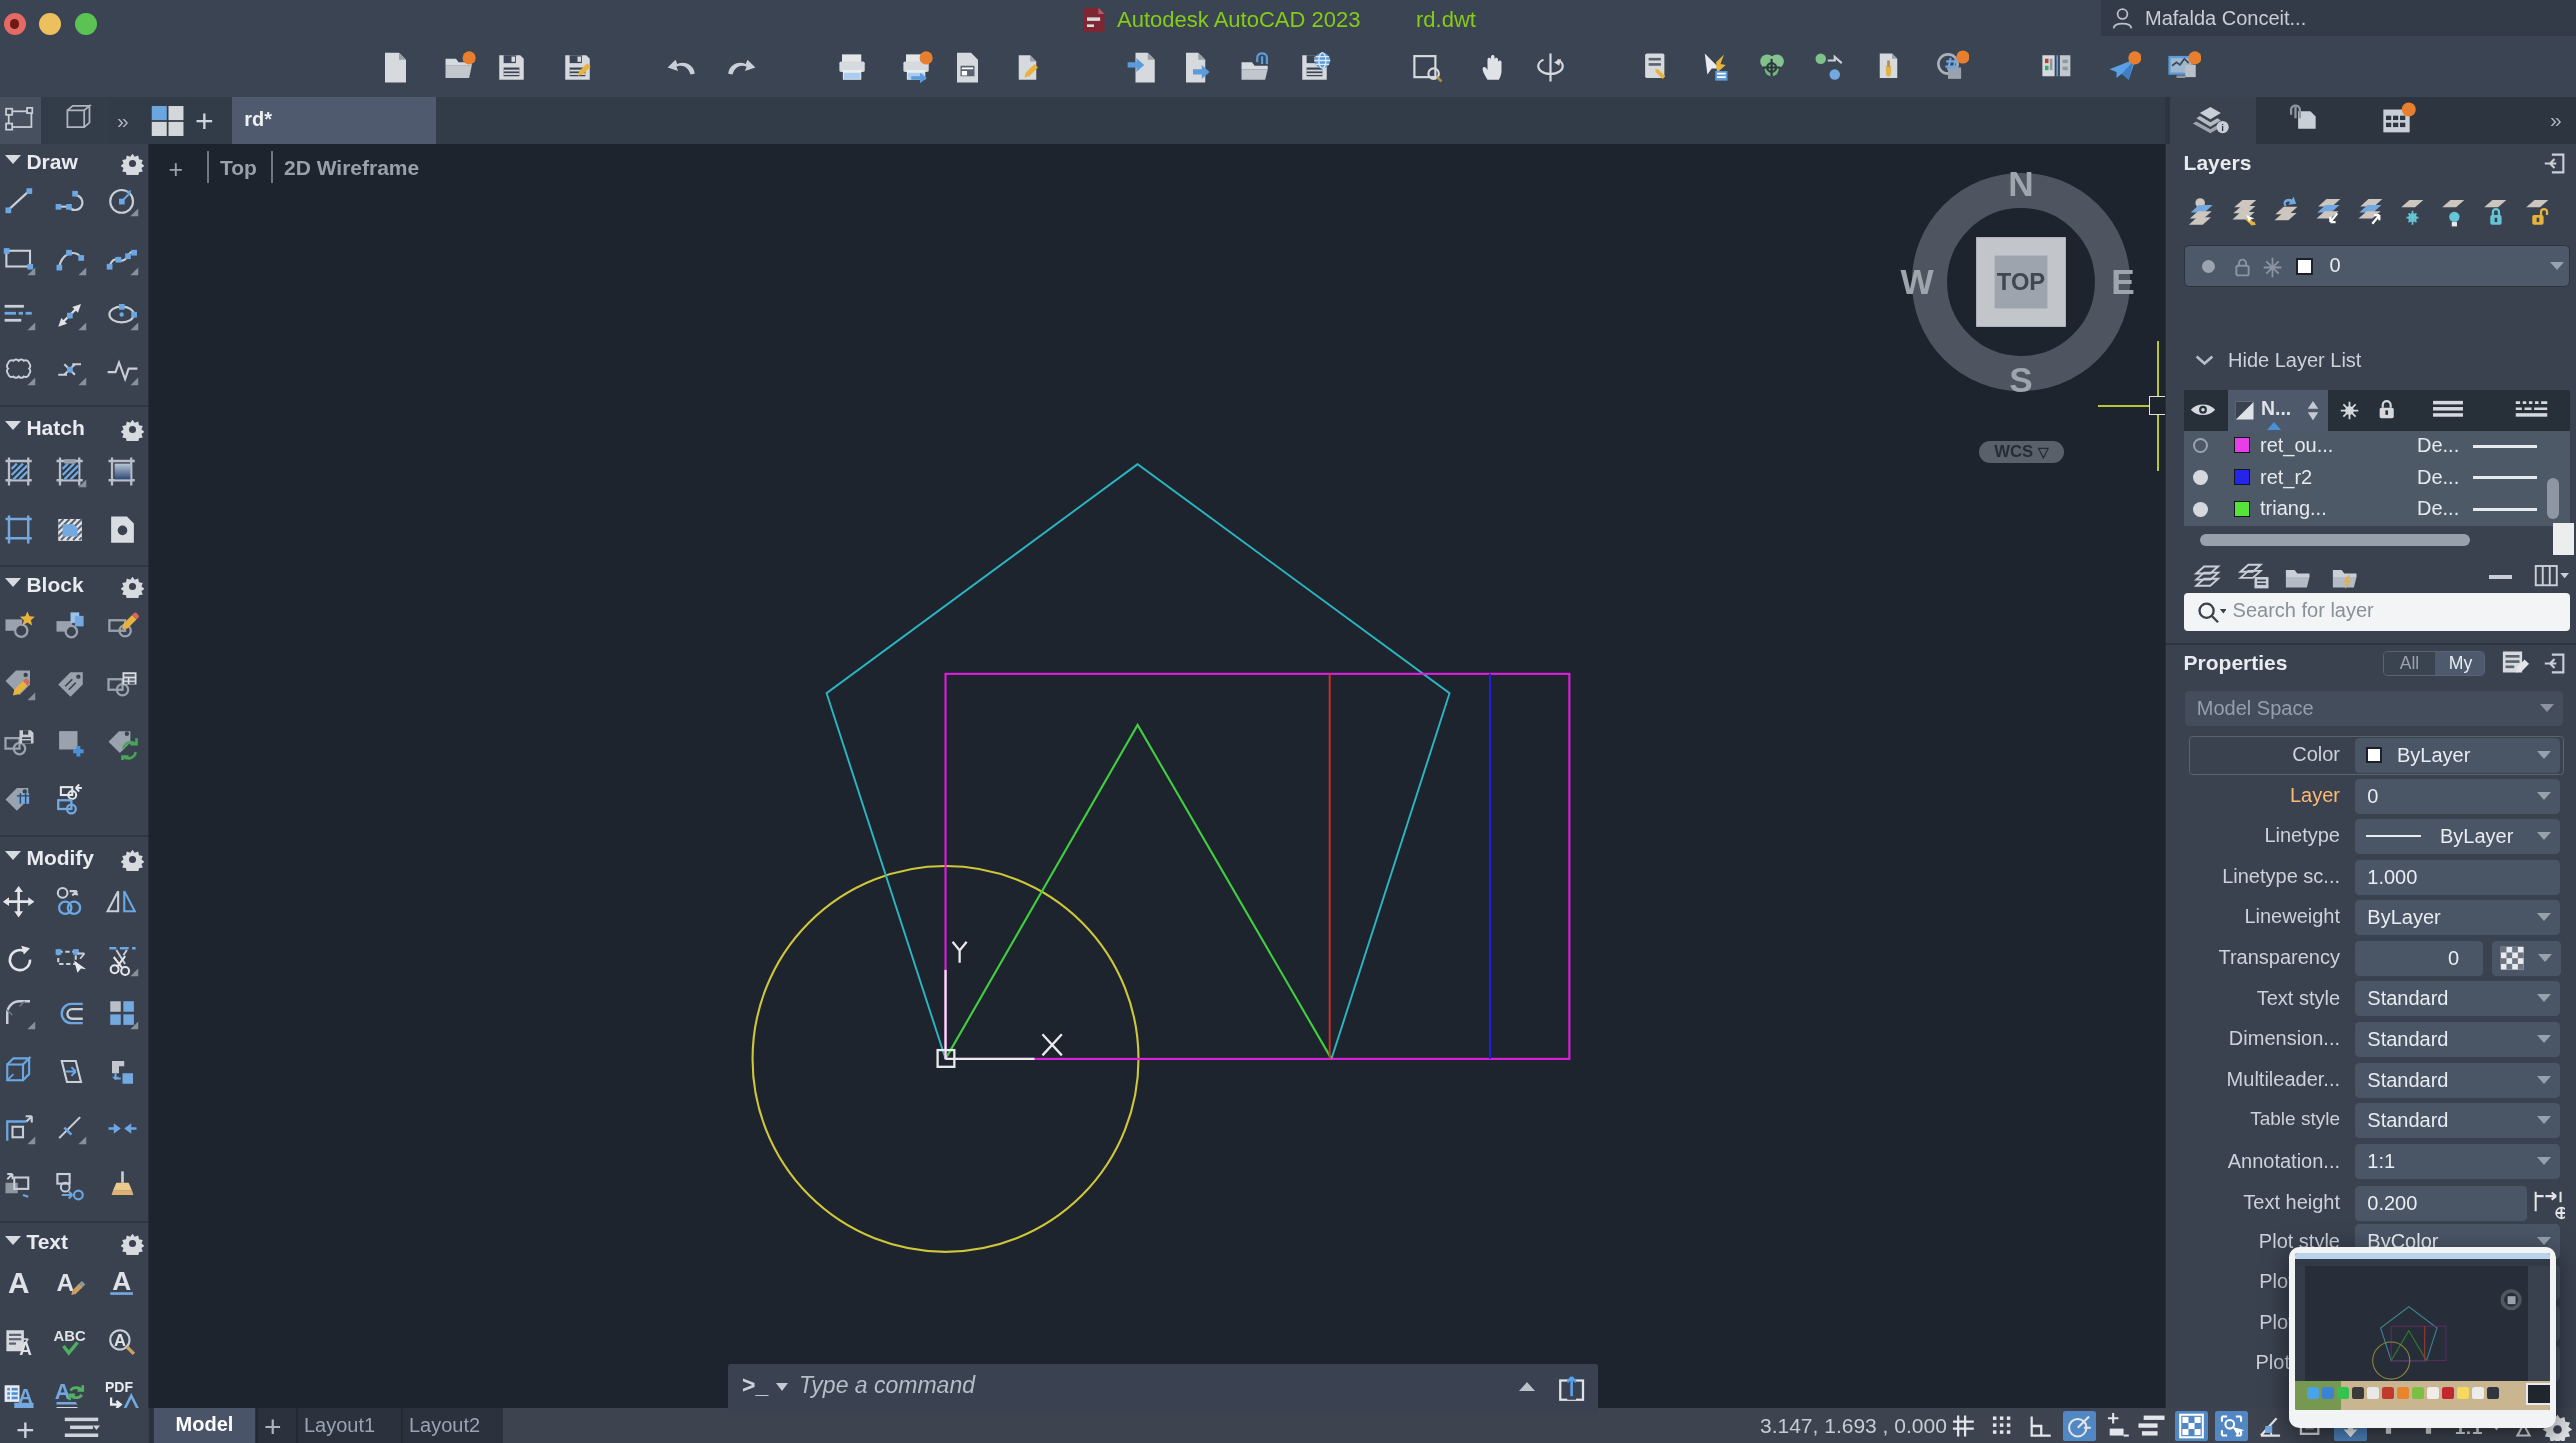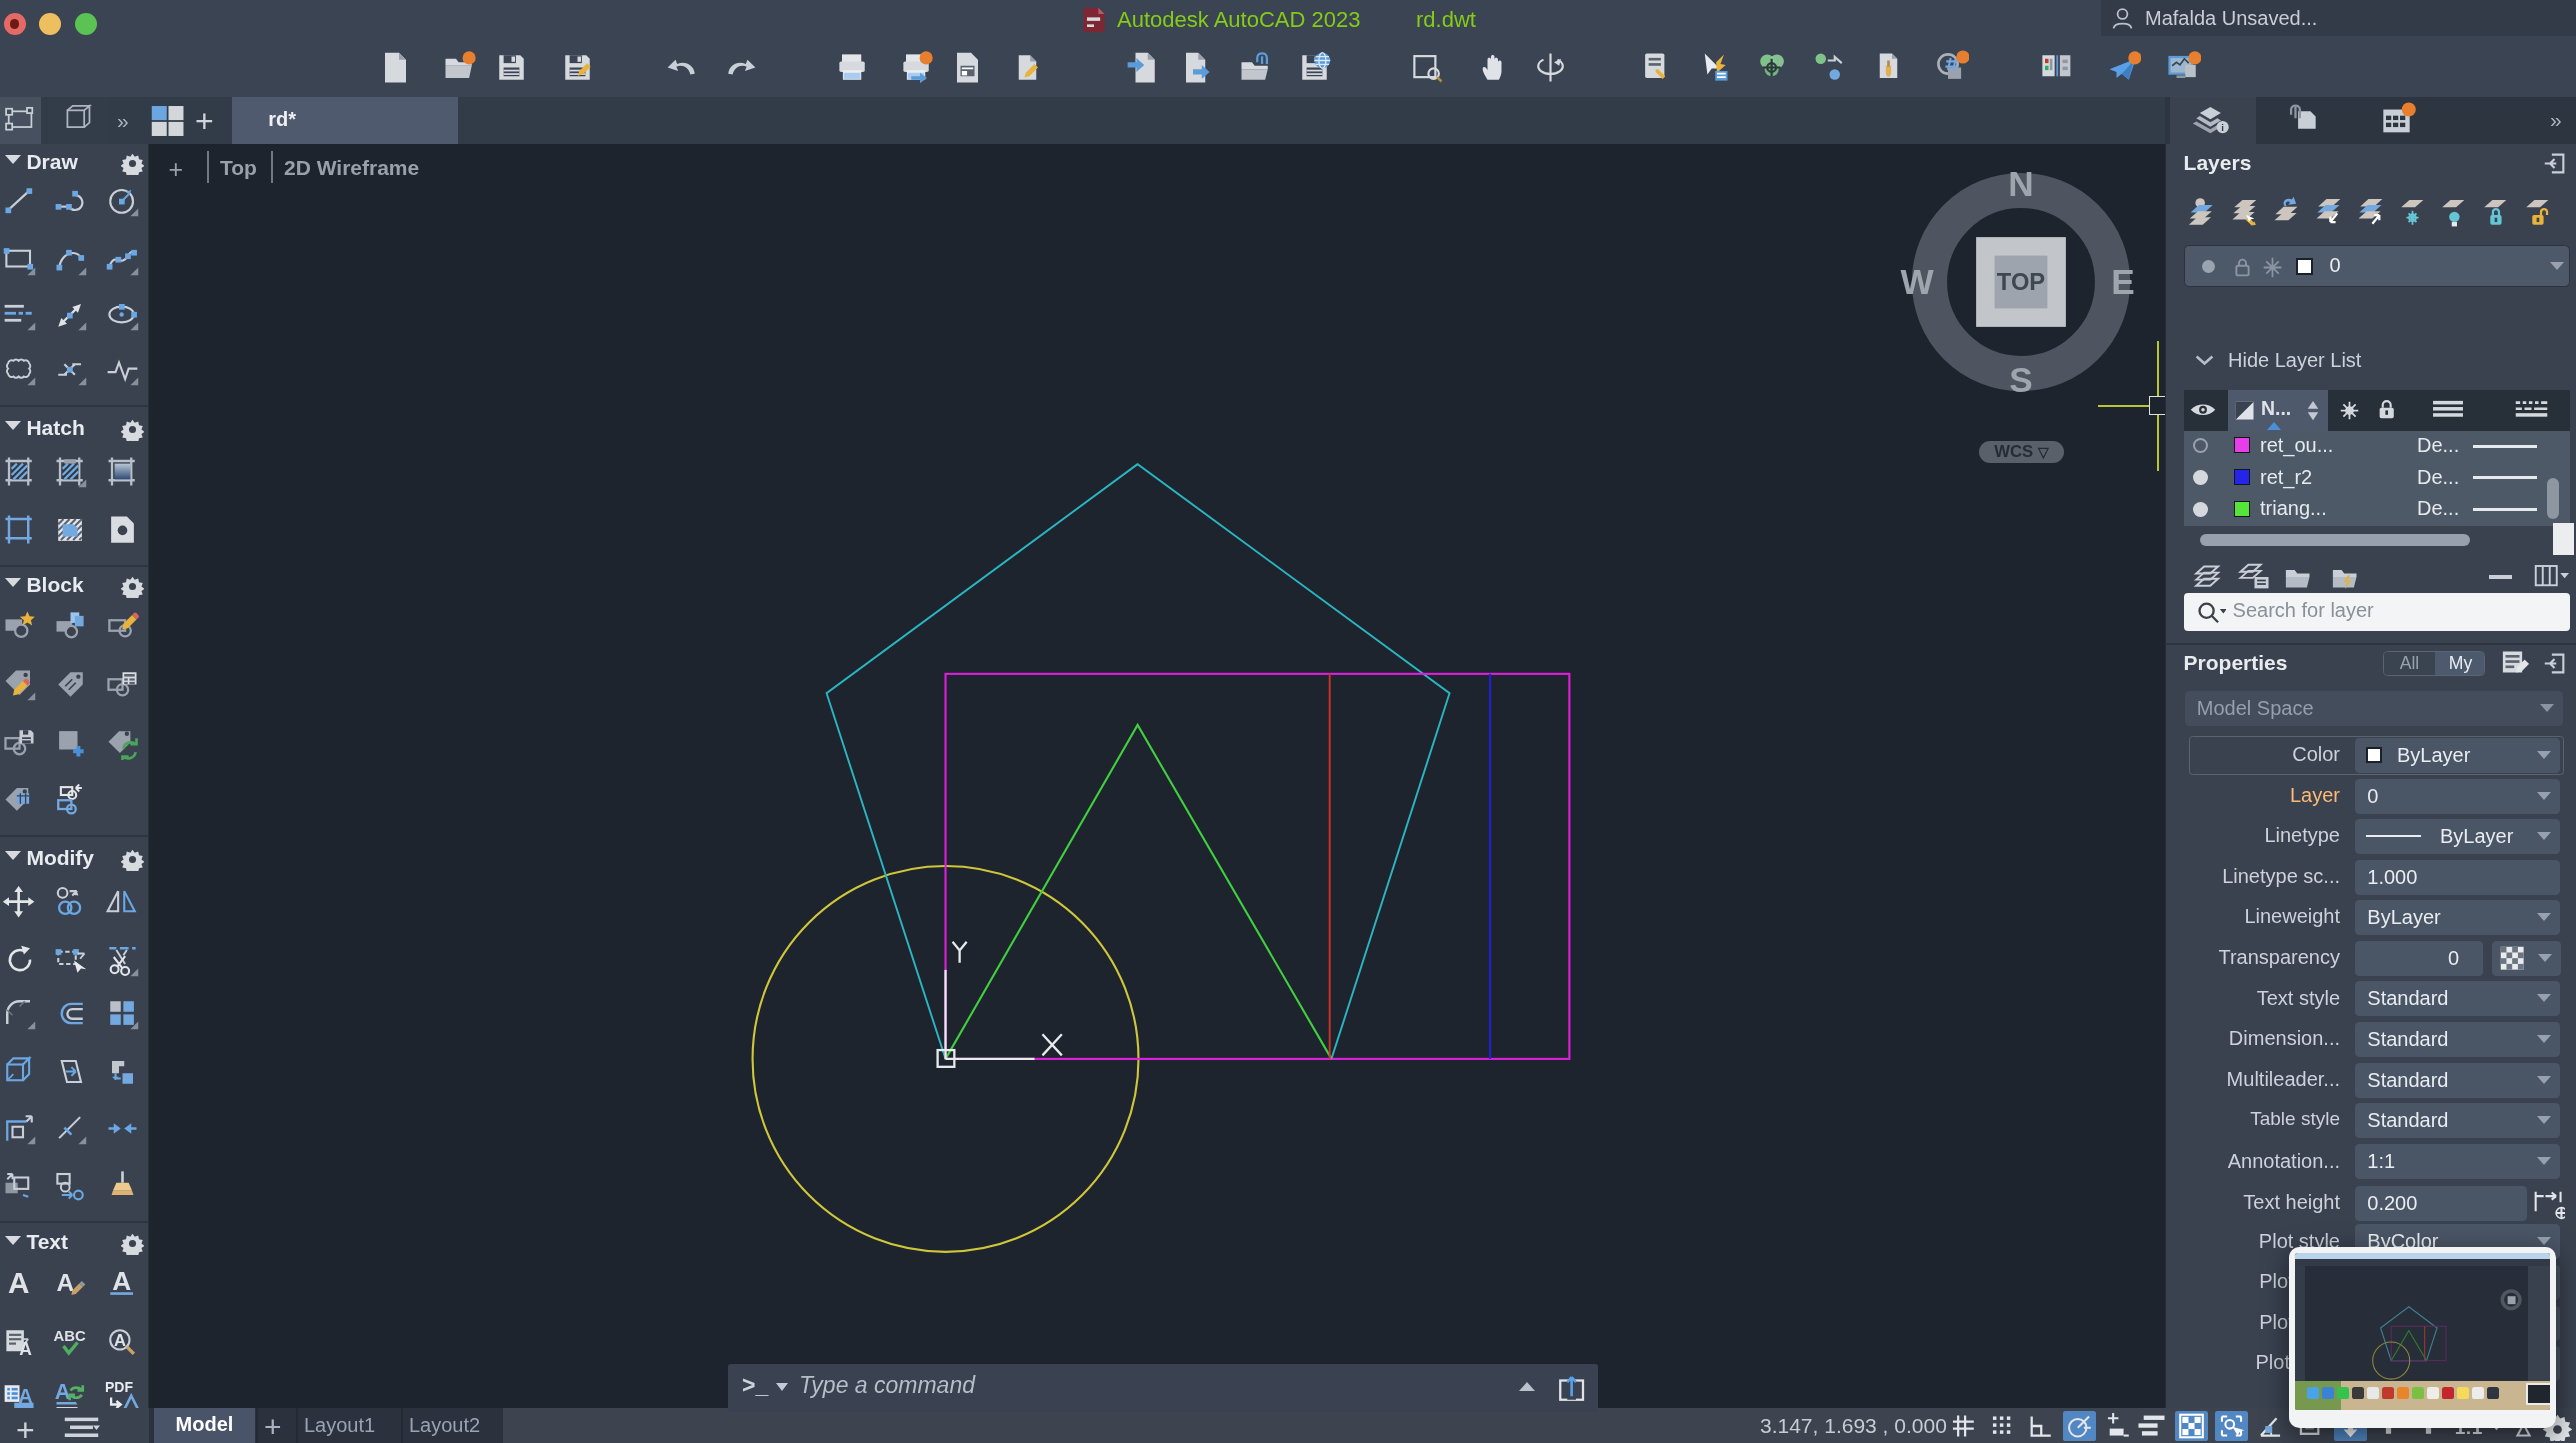--- a/index.html
+++ b/index.html
@@ -17,21 +17,21 @@
         <rect x="8" y="13" width="15" height="4" fill="#d8dade"></rect>
         <rect x="8" y="21" width="8" height="3" fill="#d8dade"></rect>
       </svg></div>
     <div class="abs tt" style="left:1117px;top:7px">Autodesk AutoCAD 2023</div>
     <div class="abs tt" style="left:1416px;top:7px">rd.dwt</div>
     <div style="position:absolute;left:2101px;top:0px;width:475px;height:36px;background:#343b48;"></div>
     <div class="abs" style="left:2110px;top:6.2px"><svg width="25" height="25" viewBox="0 0 28 28" style="">
         <circle cx="14" cy="9" r="5.5" fill="none" stroke="#b9c0ca" stroke-width="2"></circle>
         <path d="M4 25 c1-7 19-7 20 0" fill="none" stroke="#b9c0ca" stroke-width="2"></path>
       </svg></div>
-    <div class="abs" style="left:2145px;top:7px;font-size:20px;color:#c9ced6;width:431px;overflow:hidden;white-space:nowrap">Mafalda Unsaved...</div>
+    <div class="abs" style="left:2145px;top:7px;font-size:20px;color:#c9ced6;width:431px;overflow:hidden;white-space:nowrap">Mafalda Conceit...</div>
     <div style="position:absolute;left:378px;top:50px;width:35px;height:35px"><svg width="35" height="35" viewBox="0 0 40 40" style="">
         <path d="M8 3 h16 l8 8 v26 h-24 z" fill="#d6d9dd"></path>
         <path d="M24 3 l8 8 h-8 z" fill="#9aa0a8"></path>
       </svg></div>
     <div style="position:absolute;left:442px;top:50px;width:35px;height:35px"><svg width="35" height="35" viewBox="0 0 40 40" style="">
         <path d="M4 10 h12 l3 4 h15 v4 h-30z" fill="#d6d9dd"></path>
         <path d="M4 18 h30 l-3 14 h-27 z" fill="#c2c7cd"></path>
         <circle cx="31" cy="9" r="7.5" fill="#e87f2e"></circle>
       </svg></div>
     <div style="position:absolute;left:494px;top:50px;width:35px;height:35px"><svg width="35" height="35" viewBox="0 0 40 40" style="">
@@ -194,21 +194,21 @@
         </g>
       </svg></div>
     <div class="abs" style="left:117px;top:109px;color:#aeb5bf;font-size:21px;letter-spacing:-1.8px">»</div>
     <div class="abs" style="left:150px;top:105px"><svg width="37" height="32" viewBox="0 0 42 36" style="">
         <rect x="2" y="1" width="17" height="16" fill="#6ca6e0"></rect>
         <rect x="21" y="1" width="17" height="16" fill="#d4d7da"></rect>
         <rect x="2" y="19" width="17" height="16" fill="#d4d7da"></rect>
         <rect x="21" y="19" width="17" height="16" fill="#d4d7da"></rect>
       </svg></div>
     <div class="abs" style="left:195px;top:103px;color:#d0d5db;font-size:32px;font-weight:300">+</div>
-    <div style="position:absolute;left:232px;top:97px;width:226px;height:47px;background:#4f5a6e;padding-left:24px;">
+    <div style="position:absolute;left:232px;top:97px;width:204px;height:47px;background:#4f5a6e;">
       <div style="padding:10.6px 0 0 12.3px;color:#eef0f3;font-weight:bold;font-size:20px">rd*</div>
     </div>
     <div style="position:absolute;left:149px;top:144px;width:2016px;height:1265px;background:#1d242e;overflow:hidden;">
       <div style="position:absolute;left:19.4px;top:10.6px;color:#98a0aa;font-size:25px">+</div>
       <div style="position:absolute;left:58px;top:7px;width:1.8px;height:32px;background:#707885"></div>
       <div style="position:absolute;left:71px;top:11.5px;color:#98a0aa;font-size:21px;font-weight:bold">Top</div>
       <div style="position:absolute;left:122px;top:7px;width:1.8px;height:32px;background:#707885"></div>
       <div style="position:absolute;left:135px;top:11.5px;color:#98a0aa;font-size:21px;font-weight:bold">2D Wireframe</div>
       <svg width="2016" height="1265" viewBox="0 0 2288 1435" style="position:absolute;left:0;top:0">
 <circle cx="904" cy="1038" r="219" fill="none" stroke="#cfc739" stroke-width="2.4"></circle>

